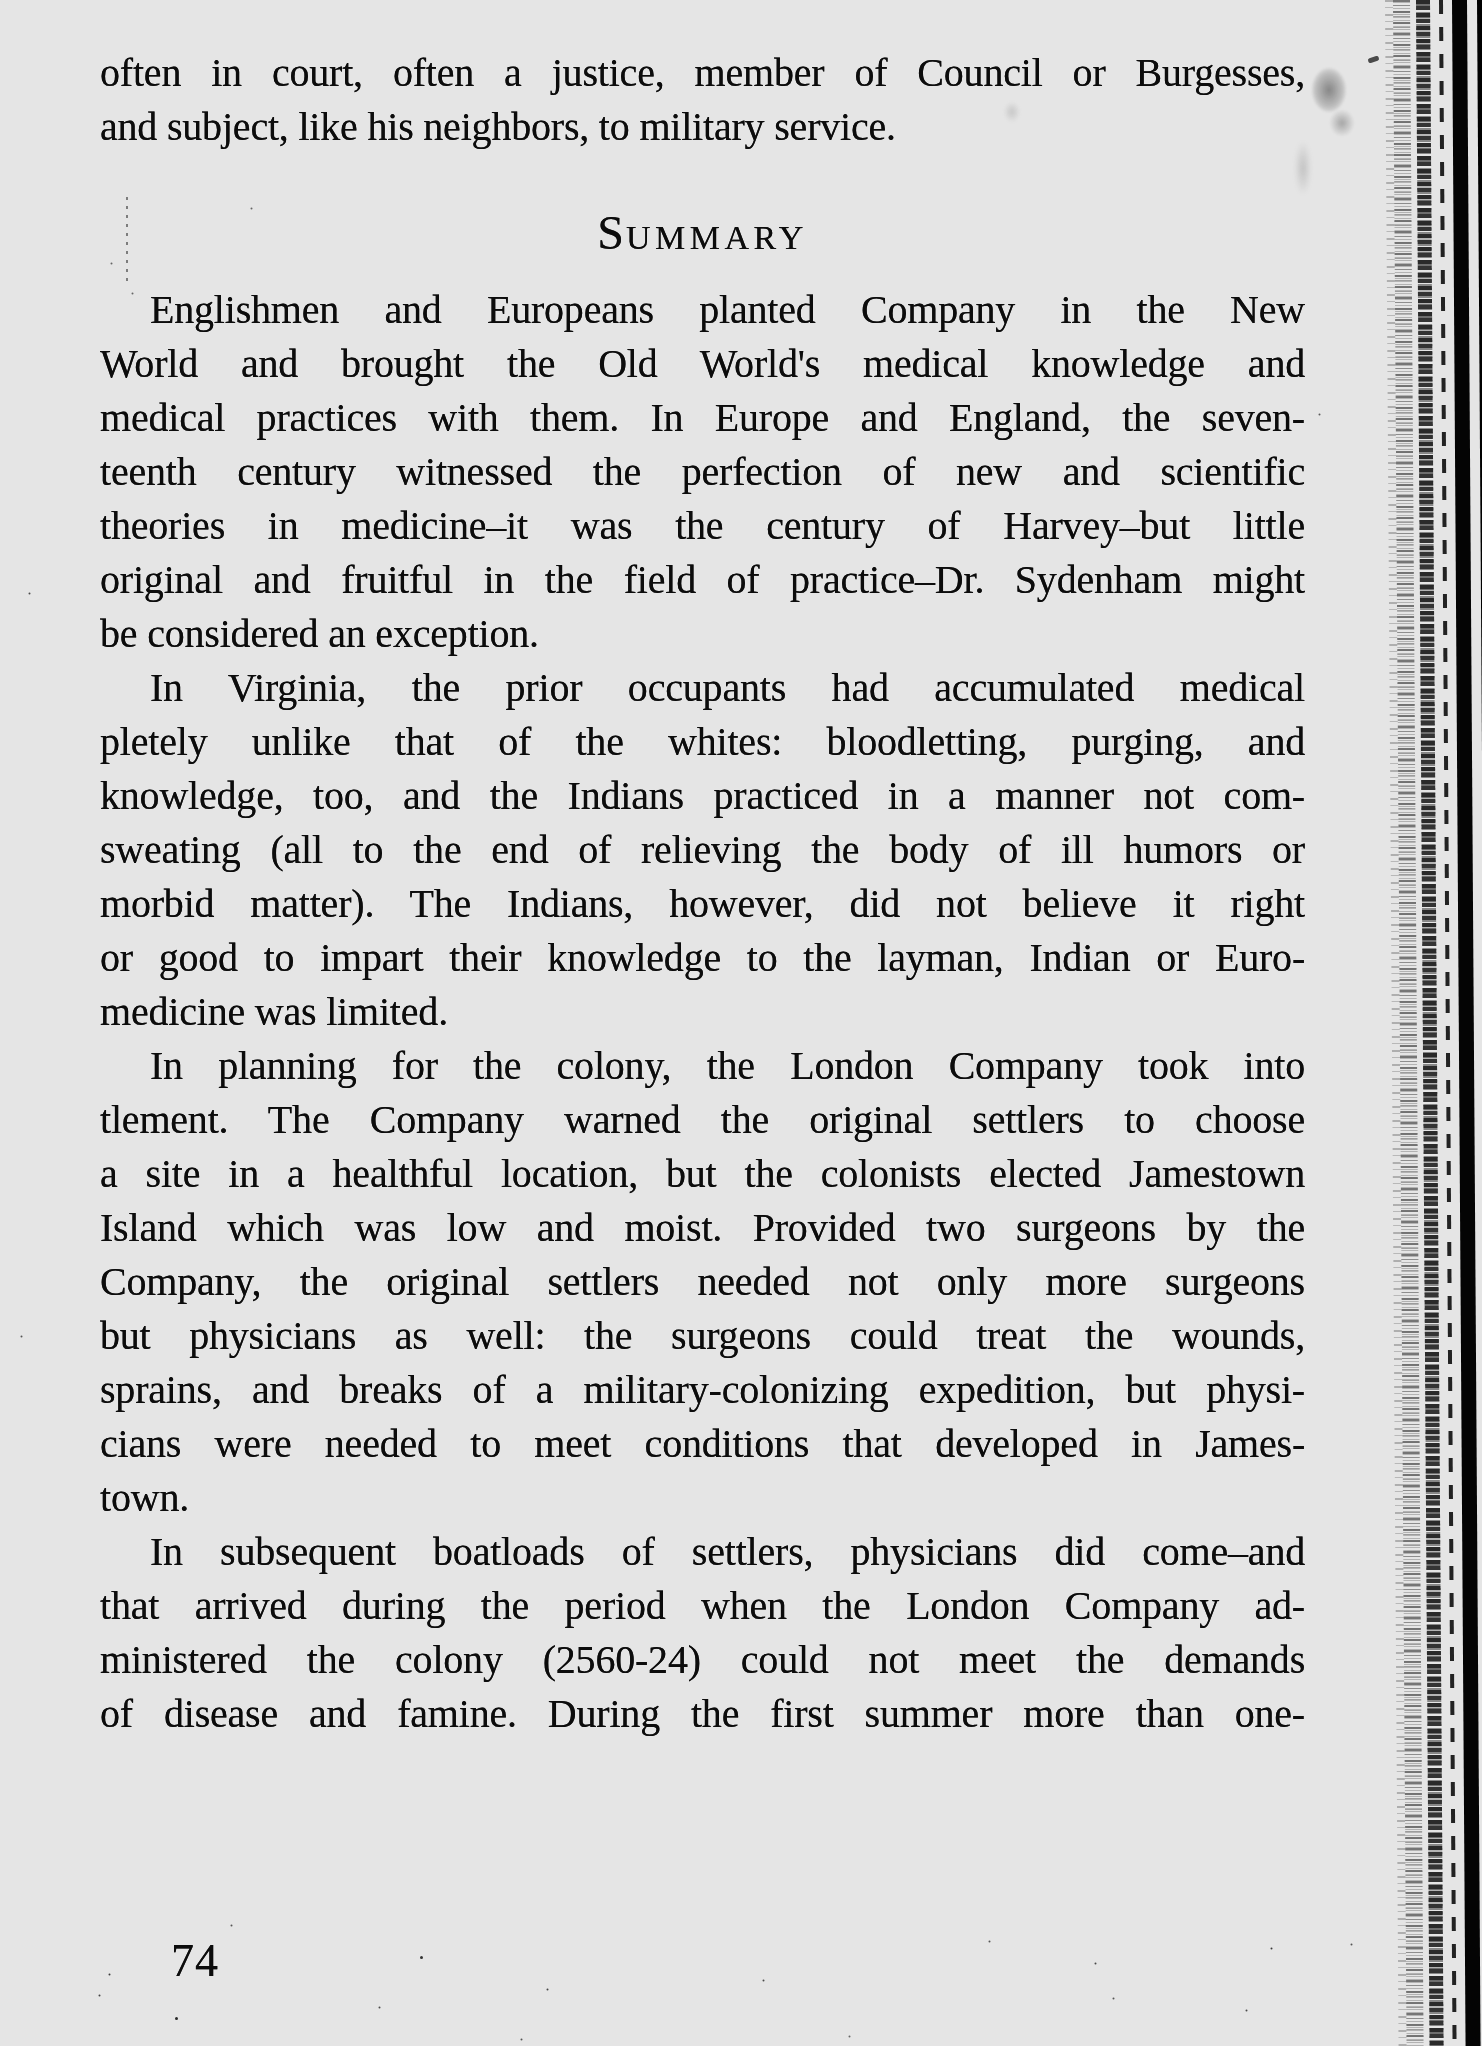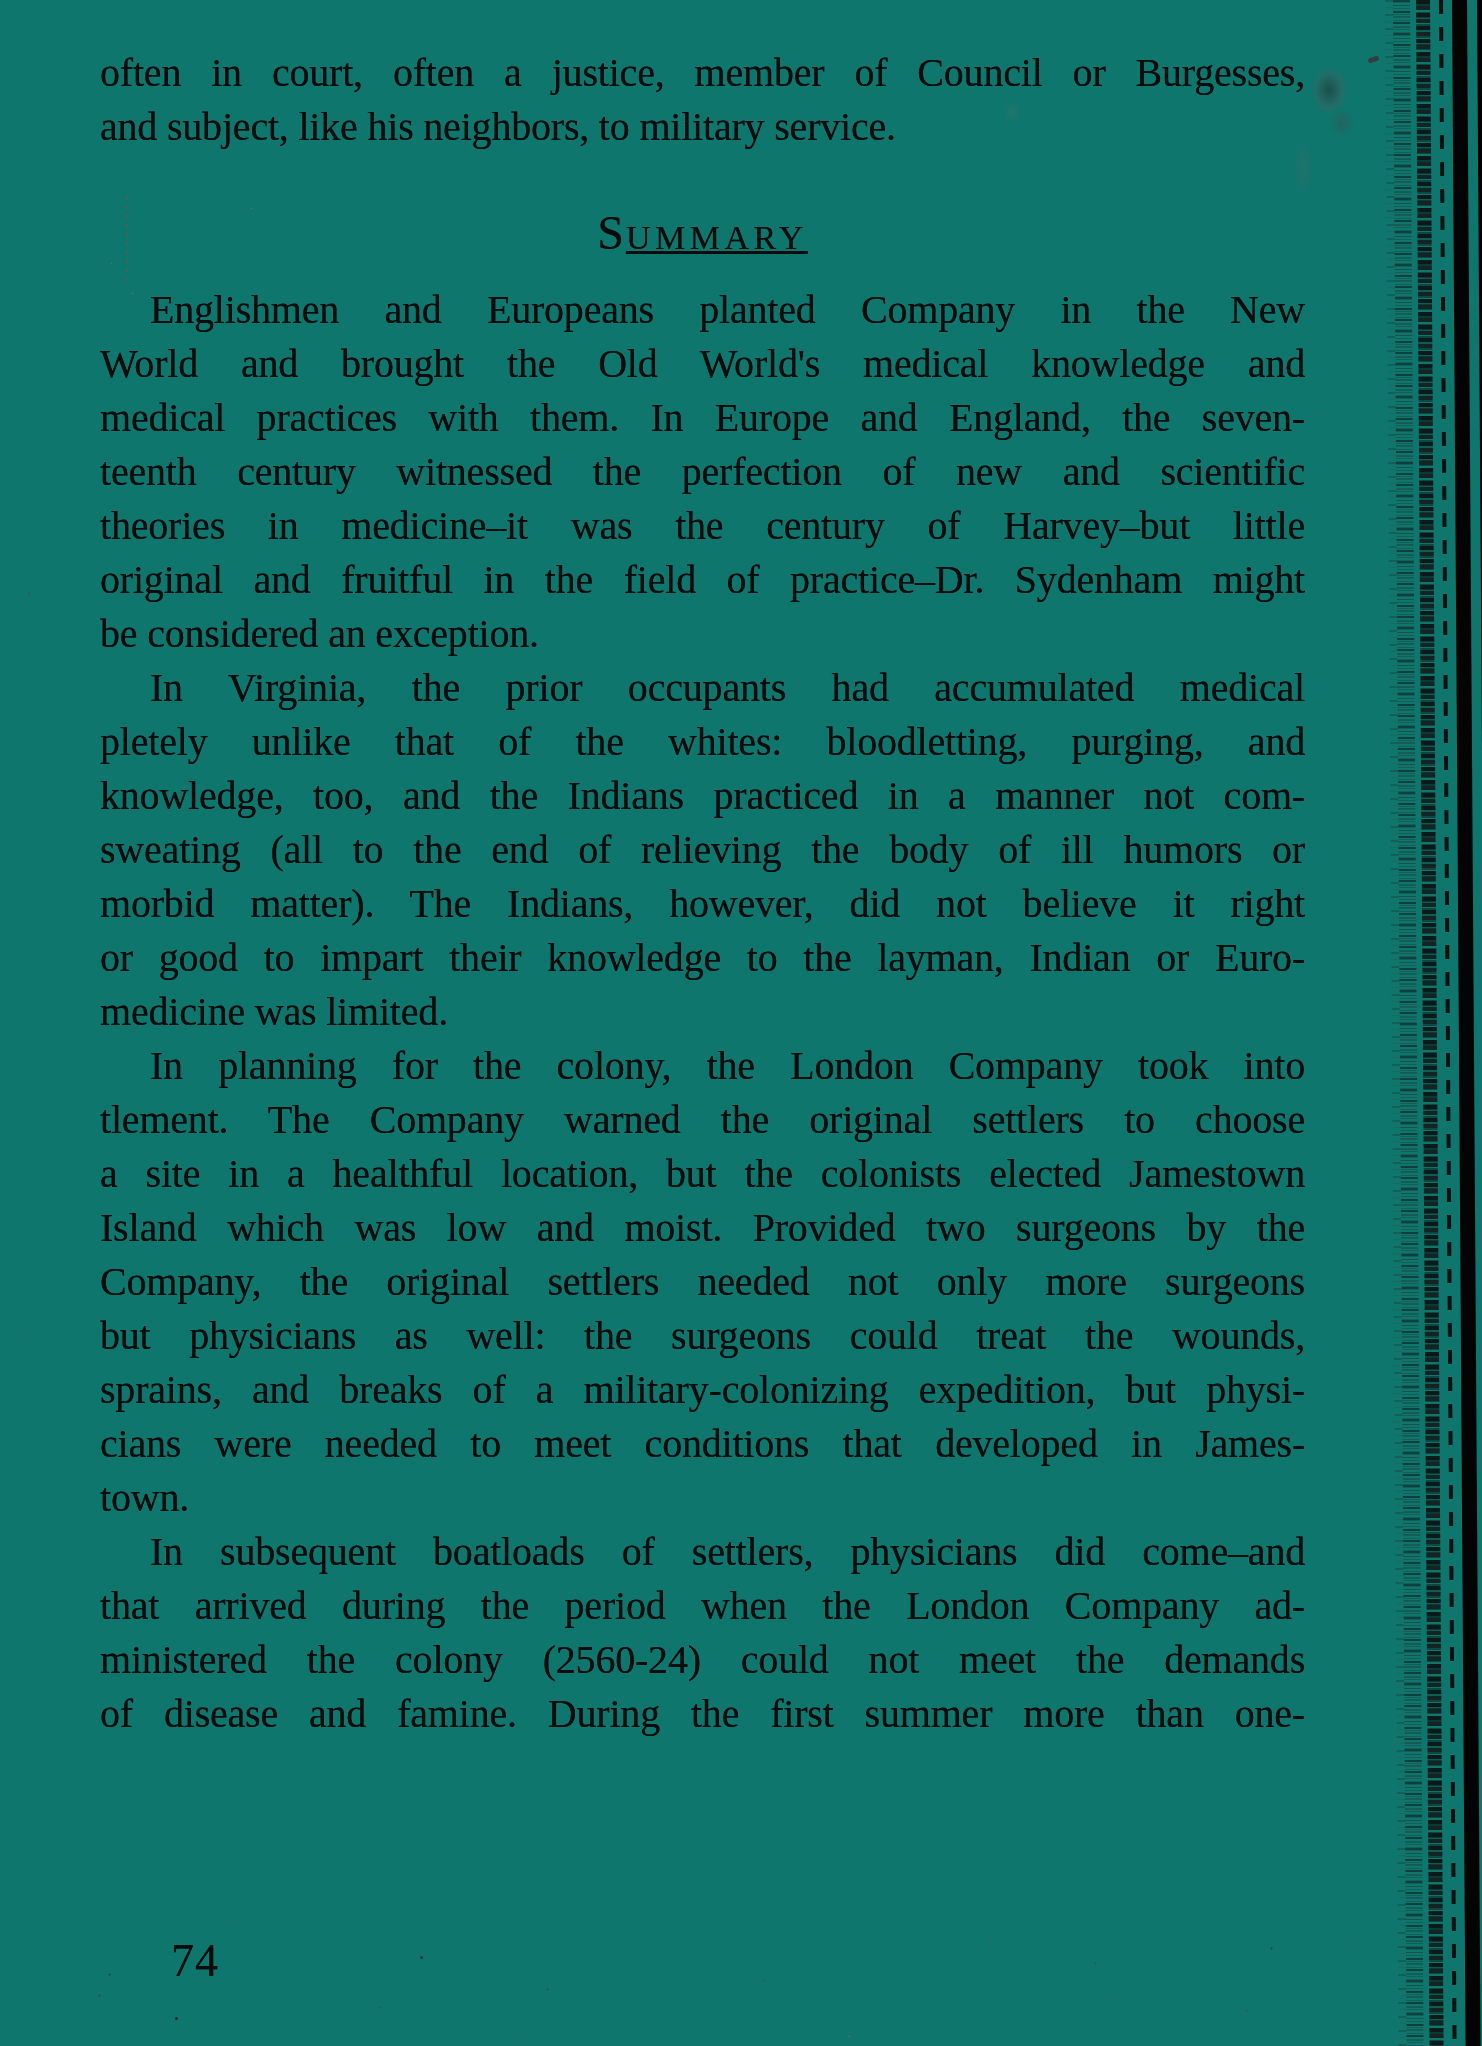--- a/index.html
+++ b/index.html
@@ -4,21 +4,21 @@
 <style>
   html, body { margin: 0; padding: 0; }
   body {
     width: 1482px; height: 2046px;
     position: relative;
     overflow: hidden;
     background: #fdfdfc;
     font-family: "Liberation Serif", "DejaVu Serif", serif;
     color: #0c0c0c;
   }
-  .page { position: absolute; inset: 0; background: #0f766e; }
+  .page { position: absolute; inset: 0; background: #e5e5e5; }
 
   
   .textcol { position: absolute; left: 100px; top: 46px; width: 1205px; }
   .tl {
     font-size: 40px;
     line-height: 54px;
     height: 54px;
     letter-spacing: -0.2px;
     text-align: justify;
     text-align-last: justify;
@@ -30,21 +30,21 @@
   .tl.indent { text-indent: 50px; }
 
   .heading {
     height: 54px;
     margin-top: 51px;
     margin-bottom: 24px;
     text-align: center;
     text-shadow: 0 0 0.6px rgba(12,12,12,0.85);
   }
   .heading .hb { font-size: 48px; letter-spacing: 2px; }
-  .heading .hs { font-size: 34px; letter-spacing: 4.5px; text-decoration: underline; }
+  .heading .hs { font-size: 34px; letter-spacing: 4.5px; }
 
   .pagenum {
     position: absolute; left: 171px; top: 1934px;
     font-size: 46px; line-height: 54px; letter-spacing: 1px;
     text-shadow: 0 0 0.6px rgba(12,12,12,0.85);
   }
 
   
   .binding { position: absolute; inset: 0; transform: skewX(0.38deg); transform-origin: 0 0; pointer-events: none; }
   .band { position: absolute; top: 0; height: 2046px; }

